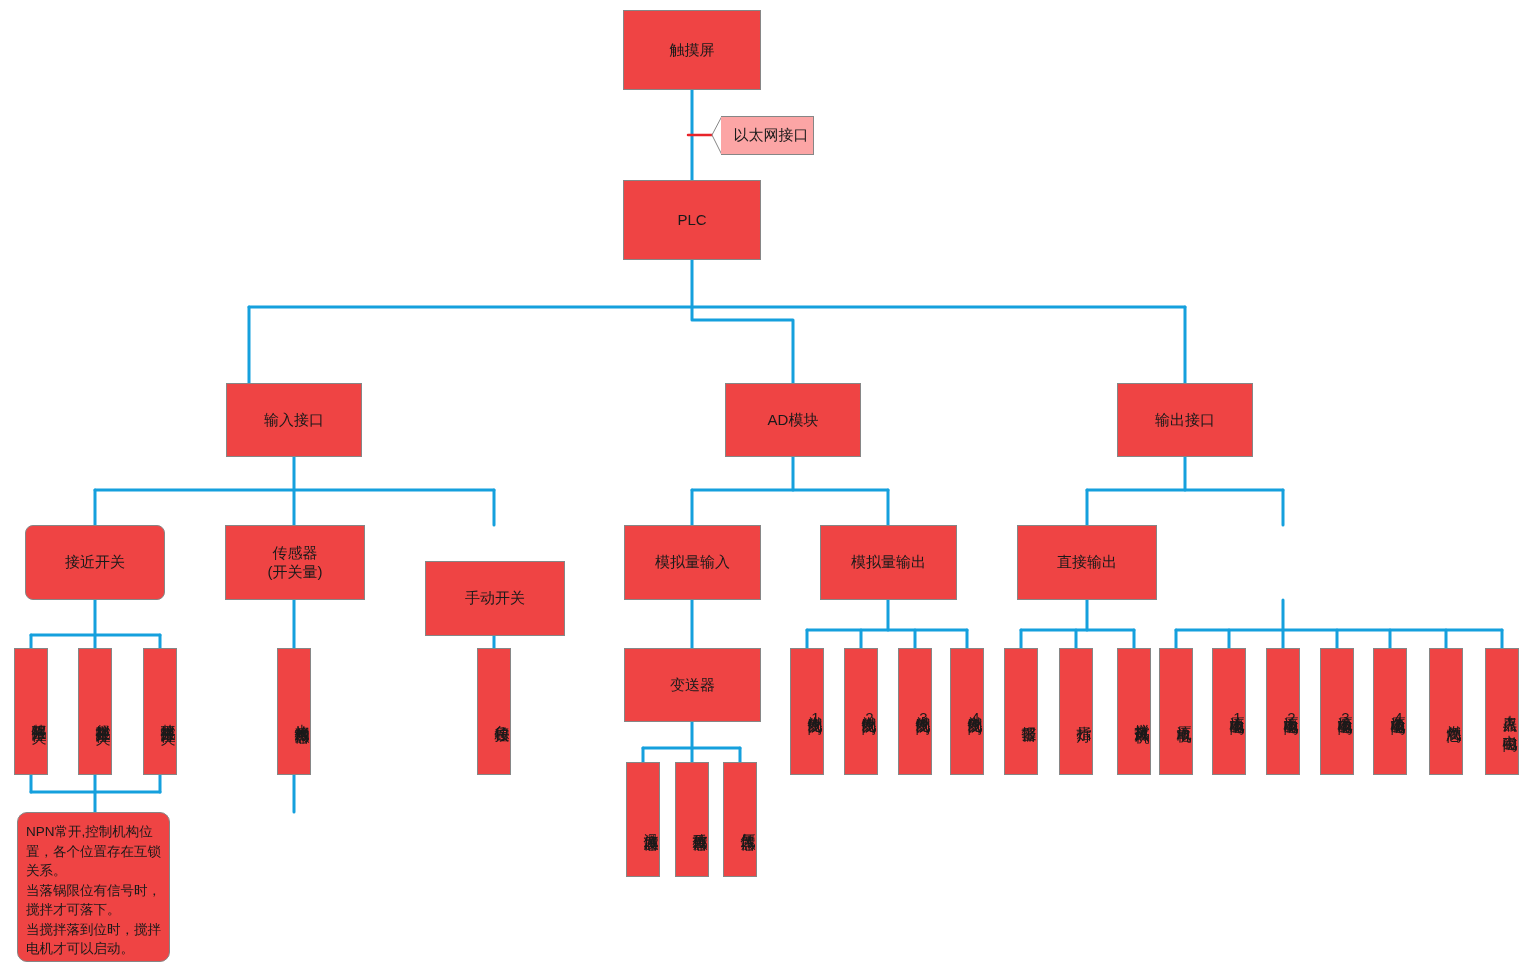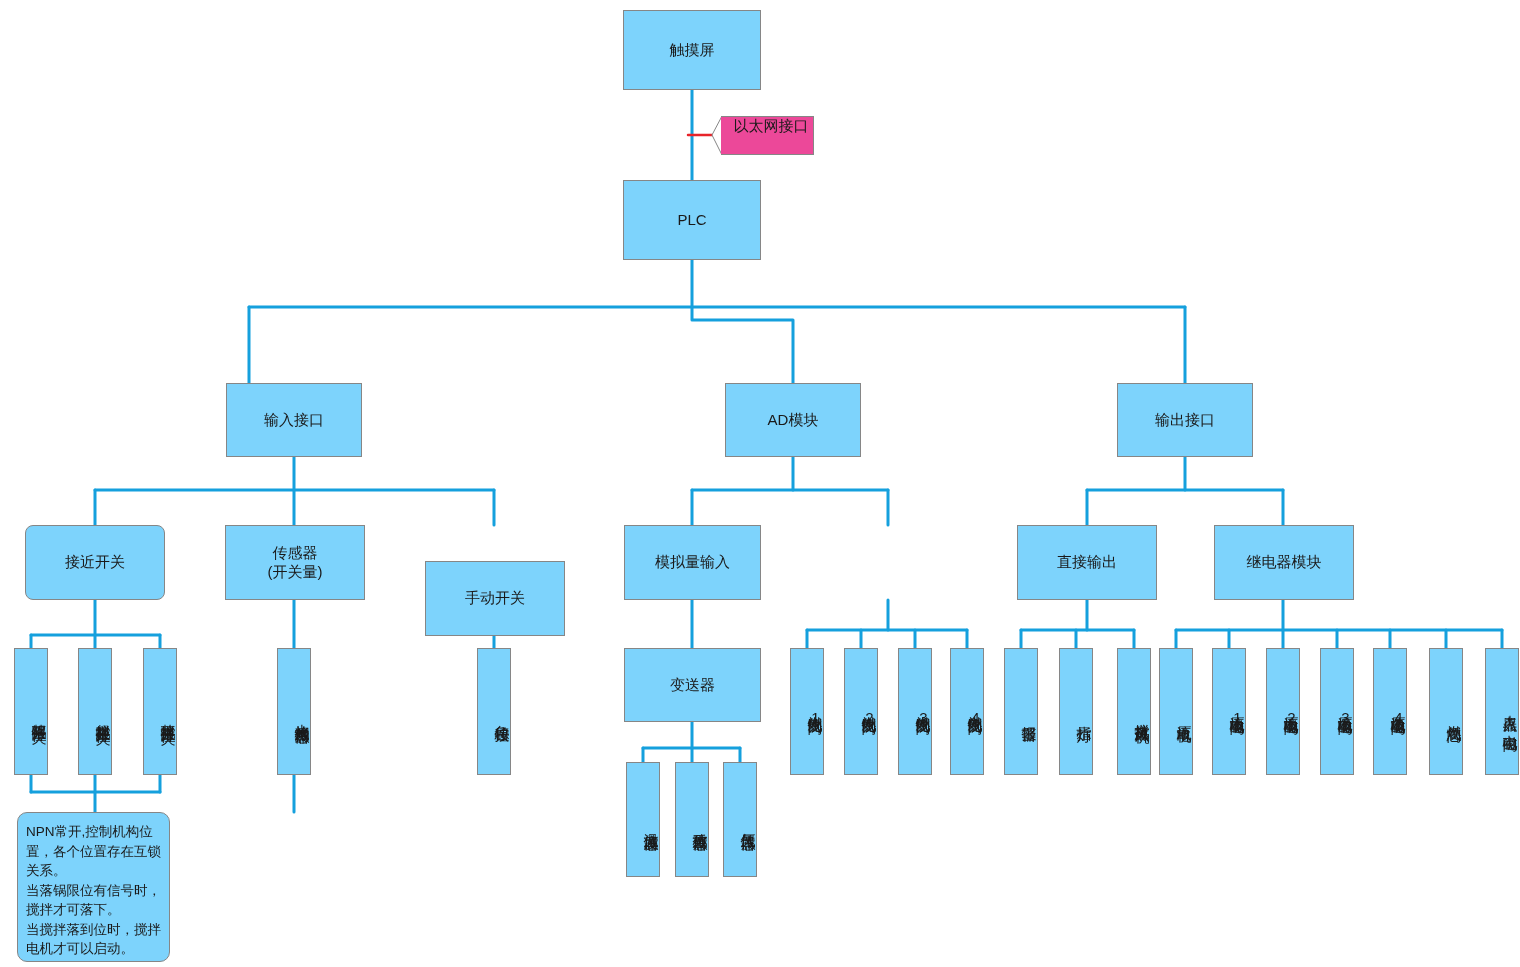--- a/index.html
+++ b/index.html
@@ -3,21 +3,21 @@
 <meta charset="utf-8">
 <style>
   html,body{margin:0;padding:0;background:#ffffff;}
   body{font-family:"Liberation Sans","DejaVu Sans",sans-serif;}
   #stage{position:relative;width:1520px;height:967px;overflow:hidden;background:#fff;}
   svg#wires{position:absolute;left:0;top:0;width:1520px;height:967px;pointer-events:none;}
   .node{
     position:absolute;
     box-sizing:border-box;
     border:1px solid #868686;
-    background:#7dd3fc;
+    background:#ef4444;
     display:flex;
     align-items:center;
     justify-content:center;
     text-align:center;
     color:#1a1a1a;
     font-size:15px;
     line-height:1.25;
     white-space:pre-line;
   }
   
@@ -37,23 +37,23 @@
     align-items:flex-start;
     justify-content:flex-start;
     text-align:left;
     padding:9px 7px 6px 8px;
     white-space:pre-line;
   }
   .note.center{ text-align:center; justify-content:center;}
   .banner{
     position:absolute;
     box-sizing:border-box;
-    display:flex;justify-content:center;
+    display:flex;align-items:center;justify-content:center;
     font-size:15px;color:#1a1a1a;
-    background:#ec4899;
+    background:#fca5a5;
     border:1px solid #868686;
     border-left:none;
     padding-left:8px;
   }
 </style>
 </head>
 <body>
 
 <div id="stage">
 
@@ -172,26 +172,26 @@
     <span>传感器
 (开关量)</span>
   </div>
   <div class="node" style="left:425px;top:525px;width:140px;height:75px;margin-top:36px;">
     <span>手动开关</span>
   </div>
 
   <div class="node" style="left:624px;top:525px;width:137px;height:75px;">
     <span>模拟量输入</span>
   </div>
+  <div class="node" style="left:820px;top:525px;width:137px;height:75px;">
+    <span>模拟量输出</span>
+  </div>
 
   <div class="node" style="left:1017px;top:525px;width:140px;height:75px;">
     <span>直接输出</span>
-  </div>
-  <div class="node" style="left:1214px;top:525px;width:140px;height:75px;">
-    <span>继电器模块</span>
   </div>
 
   <div class="node vnode" style="left:14px;top:648px;width:34px;height:127px;">
     <span>落锅限位开关</span>
   </div>
   <div class="node vnode" style="left:78px;top:648px;width:34px;height:127px;">
     <span>起搅拌限位开关</span>
   </div>
   <div class="node vnode" style="left:143px;top:648px;width:34px;height:127px;">
     <span>落搅拌限位开关</span>

